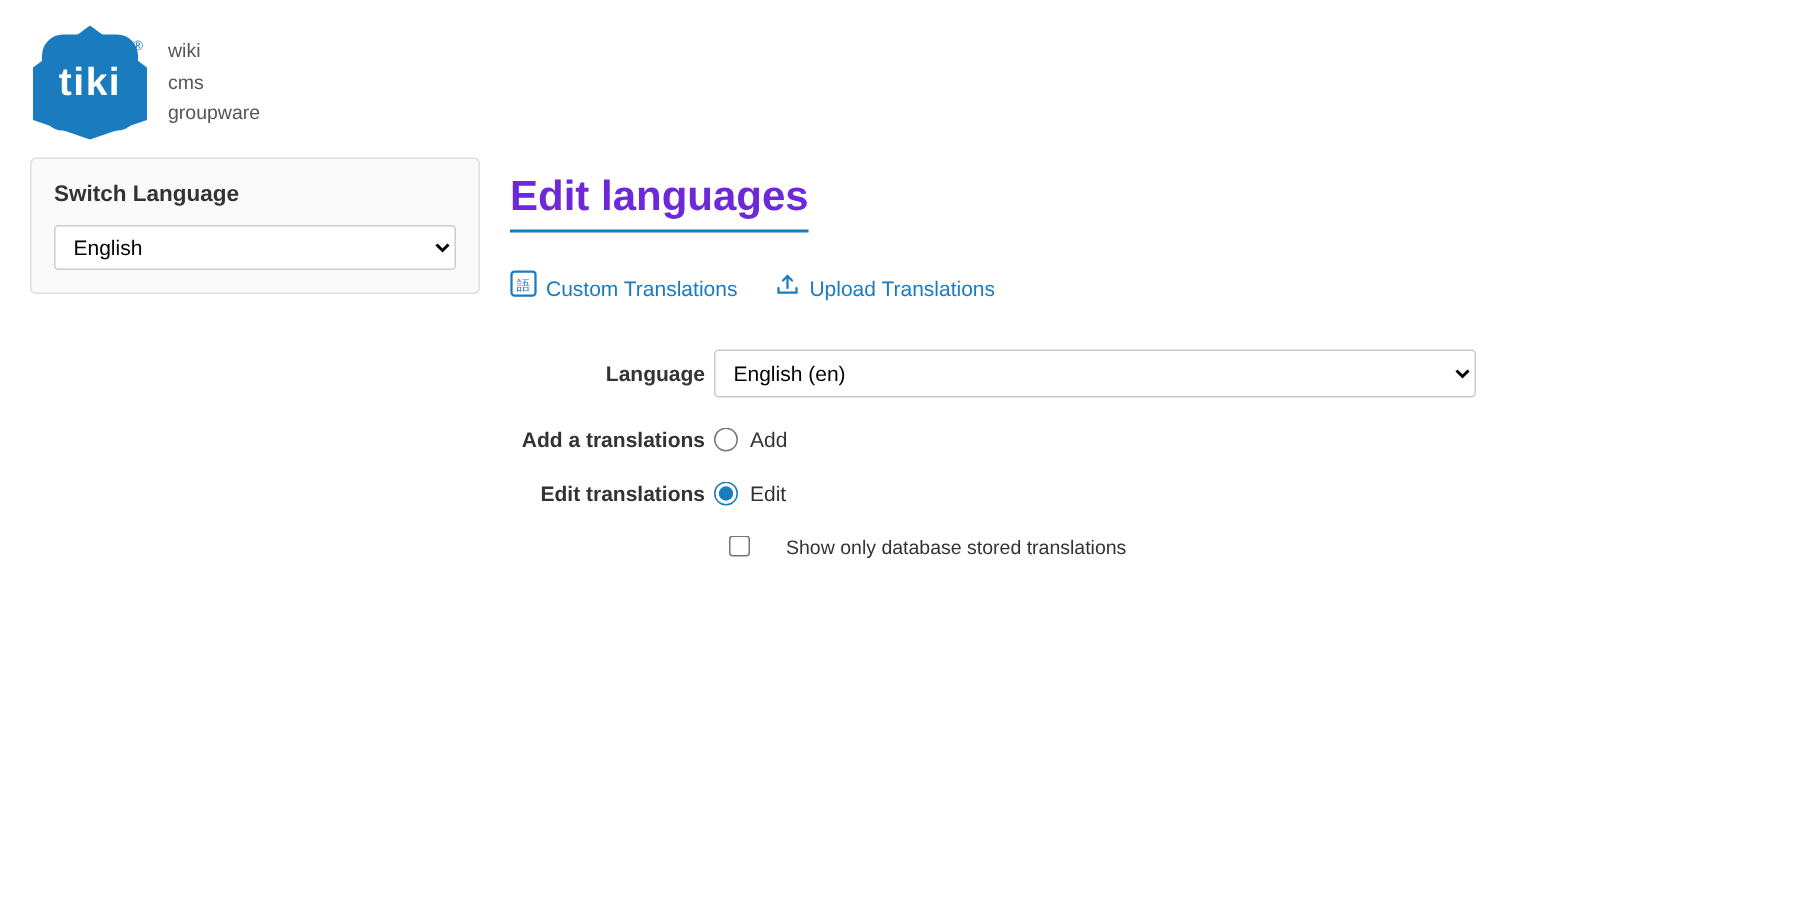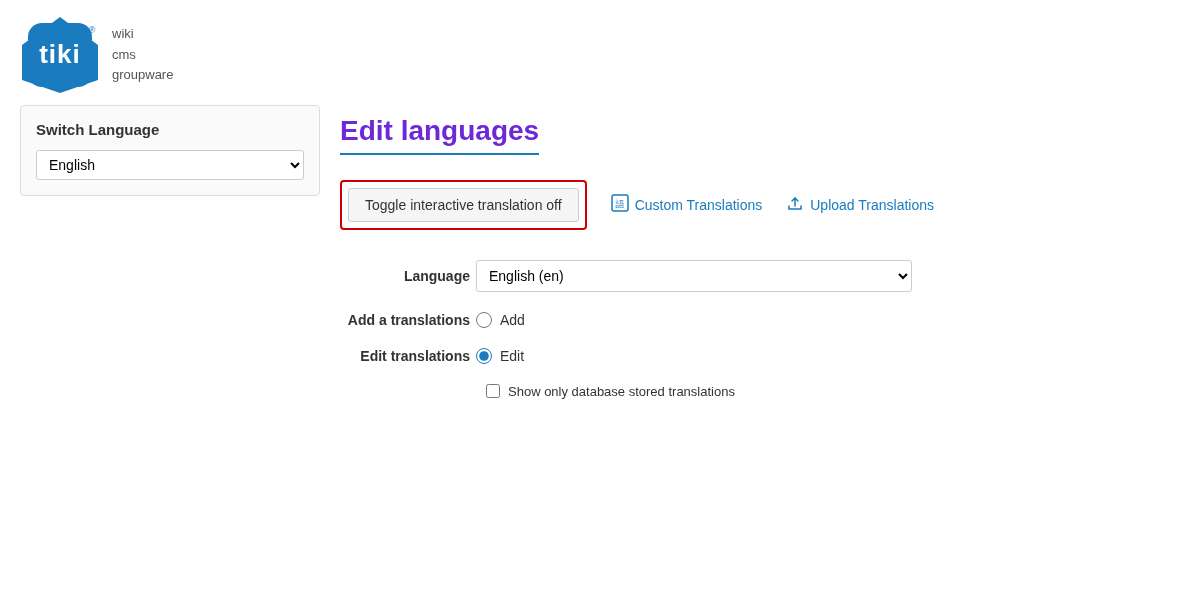--- a/index.html
+++ b/index.html
@@ -156,21 +156,21 @@
       gap: 6px;
     }
     .form-label {
       font-weight: bold;
       font-size: 14px;
       color: #333;
       min-width: 130px;
       text-align: right;
     }
     .language-select {
-      width: 436px;
+      width: 508px;
       padding: 6px 8px;
       border: 1px solid #ccc;
       border-radius: 3px;
       font-size: 14px;
       background: #fff;
       appearance: auto;
     }
     
     .radio-row {
       display: flex;
@@ -178,21 +178,21 @@
       gap: 8px;
     }
     .radio-row input[type="radio"] {
       width: 16px;
       height: 16px;
       accent-color: #1a7bbf;
     }
     .checkbox-row {
       display: flex;
       align-items: flex-start;
-      gap: 8px;
+      gap: 24px;
       margin-left: 146px;
     }
     .checkbox-row input[type="checkbox"] {
       width: 14px;
       height: 14px;
     }
     .checkbox-label {
       font-size: 13px;
       color: #333;
     }
@@ -241,23 +241,20 @@
         </select>
       </div>
     </div>
 
     <div class="content">
       <div class="page-title">Edit languages</div>
 
       
       <div class="toolbar-row">
 
-        <div class="toggle-btn-wrapper">
-          <button class="toggle-btn">Toggle interactive translation off</button>
-        </div>
 
         <a href="#" class="toolbar-link">
           <span class="toolbar-icon">
             <svg width="18" height="18" viewBox="0 0 18 18" fill="none">
               <rect x="1" y="1" width="16" height="16" rx="2" stroke="#1a7bbf" stroke-width="1.5" fill="none"></rect>
               <text x="9" y="13" text-anchor="middle" font-family="Arial" font-size="9" fill="#1a7bbf">語</text>
             </svg>
           </span>
           <span>Custom Translations</span>
         </a>

